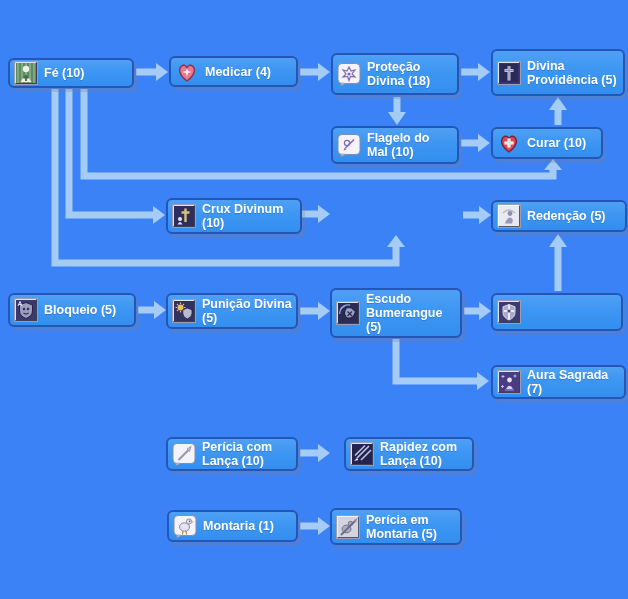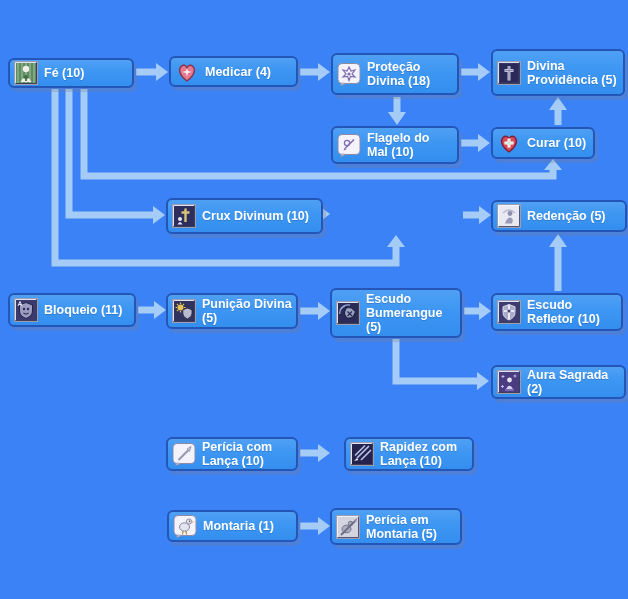--- a/index.html
+++ b/index.html
@@ -110,30 +110,30 @@
     <span class="ic"><svg viewBox="0 0 24 24" width="24" height="24">
       <rect x="1" y="1.5" width="22" height="20" rx="4" fill="#F4F3FB" stroke="#8B8BA8"></rect>
       <path d="M5,21 L3.5,23.5 L9,21.5 Z" fill="#F4F3FB" stroke="#8B8BA8" stroke-width="0.8"></path>
       <circle cx="10" cy="10" r="2.6" fill="none" stroke="#7E6BB0" stroke-width="1.2"></circle>
       <path d="M17,6.5 L8.5,15" stroke="#7E6BB0" stroke-width="1.6"></path>
       <path d="M9.5,16.5 L6.5,17.5 L7.8,14.5 Z" fill="#7E6BB0"></path>
     </svg></span>
     <span class="lb">Flagelo do Mal (10)</span>
   </div>
 
-  <div class="node" style="left:491px;top:127px;width:104px;height:32px">
+  <div class="node" style="left:491px;top:127px;width:112px;height:32px">
     <span class="ic"><svg viewBox="0 0 24 24" width="24" height="24">
       <path d="M12,21 C4.5,15.5 3,9.5 6.3,6.3 C8.8,4 11.2,5.6 12,8.2 C12.8,5.6 15.2,4 17.7,6.3 C21,9.5 19.5,15.5 12,21 Z" fill="#D9495B" stroke="#7E1E2E" stroke-width="1.4"></path>
       <path d="M12,7.5 V16.5 M7.5,12 H16.5" stroke="#FFFFFF" stroke-width="3"></path>
       <path d="M12,7.5 V16.5 M7.5,12 H16.5" stroke="#BFE0C8" stroke-width="1"></path>
     </svg></span>
     <span class="lb">Curar (10)</span>
   </div>
 
-  <div class="node" style="left:166px;top:198px;width:157px;height:36px">
+  <div class="node" style="left:166px;top:198px;width:136px;height:36px">
     <span class="ic"><svg viewBox="0 0 24 24" width="24" height="24">
       <rect x="0.5" y="0.5" width="23" height="23" fill="#2E2E5E" stroke="#9C9CB4"></rect>
       <path d="M13.5,4.5 V18 M9.5,8.5 H17.5" stroke="#D8C27A" stroke-width="2.4"></path>
       <circle cx="8" cy="15" r="2" fill="#E6E6F2"></circle>
       <path d="M5.5,20.5 Q8,15.5 10.5,20.5 Z" fill="#E6E6F2"></path>
       <path d="M1.5,22.5 V1.5 H22.5" stroke="#E2E2EE" fill="none"></path>
       <path d="M1.5,22.5 H22.5 V1.5" stroke="#3E3E55" fill="none"></path>
     </svg></span>
     <span class="lb">Crux Divinum (10)</span>
   </div>
@@ -155,21 +155,21 @@
     <span class="ic"><svg viewBox="0 0 24 24" width="24" height="24">
       <rect x="0.5" y="0.5" width="23" height="23" fill="#3A3A6C" stroke="#9C9CB4"></rect>
       <path d="M12,4.5 L18.5,7 V13 Q18.5,18 12,20.5 Q5.5,18 5.5,13 V7 Z" fill="#9C9CBE" stroke="#23234A"></path>
       <circle cx="10" cy="11" r="1.2" fill="#2A2A55"></circle>
           <circle cx="14" cy="11" r="1.2" fill="#2A2A55"></circle>
       <path d="M9.5,15 Q12,17 14.5,15" stroke="#2A2A55" fill="none" stroke-width="1.2"></path>
       <path d="M4,8 L6,3.5 L8,8 M4.9,6.5 H7.1" stroke="#E8E8F4" fill="none" stroke-width="1"></path>
       <path d="M1.5,22.5 V1.5 H22.5" stroke="#E2E2EE" fill="none"></path>
       <path d="M1.5,22.5 H22.5 V1.5" stroke="#3E3E55" fill="none"></path>
     </svg></span>
-    <span class="lb">Bloqueio (11)</span>
+    <span class="lb">Bloqueio (5)</span>
   </div>
 
   <div class="node" style="left:166px;top:293px;width:132px;height:36px">
     <span class="ic"><svg viewBox="0 0 24 24" width="24" height="24">
       <rect x="0.5" y="0.5" width="23" height="23" fill="#32325E" stroke="#9C9CB4"></rect>
       <circle cx="8.5" cy="8.5" r="3" fill="#E8C552"></circle>
       <path d="M8.5,3.5 V5 M8.5,12 V13.5 M3.5,8.5 H5 M12,8.5 H13.5 M5,5 L6,6 M11,11 L12,12 M12,5 L11,6 M6,11 L5,12" stroke="#E8C552" stroke-width="1.2"></path>
       <path d="M15.3,9 L20,10.8 V14.5 Q20,18 15.3,20 Q10.8,18 10.8,14.5 V10.8 Z" fill="#B9B9CF" stroke="#20203F" stroke-width="0.8"></path>
       <path d="M1.5,22.5 V1.5 H22.5" stroke="#E2E2EE" fill="none"></path>
       <path d="M1.5,22.5 H22.5 V1.5" stroke="#3E3E55" fill="none"></path>
@@ -193,34 +193,33 @@
 
   <div class="node" style="left:491px;top:293px;width:132px;height:38px">
     <span class="ic"><svg viewBox="0 0 24 24" width="24" height="24">
       <rect x="0.5" y="0.5" width="23" height="23" fill="#3C3C72" stroke="#9C9CB4"></rect>
       <path d="M12,4.5 L18,6.8 V12.5 Q18,17.5 12,20 Q6,17.5 6,12.5 V6.8 Z" fill="#ABABC8" stroke="#D8D8EA"></path>
       <path d="M12,5 V19.5 M7,11 H17" stroke="#E8E8F4" stroke-width="2"></path>
       <circle cx="12" cy="11" r="1.6" fill="#44447A"></circle>
       <path d="M1.5,22.5 V1.5 H22.5" stroke="#E2E2EE" fill="none"></path>
       <path d="M1.5,22.5 H22.5 V1.5" stroke="#3E3E55" fill="none"></path>
     </svg></span>
-    <span class="lb">Escudo Refletor (10)</span>
   </div>
 
   <div class="node" style="left:491px;top:365px;width:135px;height:34px">
     <span class="ic"><svg viewBox="0 0 24 24" width="24" height="24">
       <rect x="0.5" y="0.5" width="23" height="23" fill="#4A3C80" stroke="#9C9CB4"></rect>
       <path d="M6,5 V8 M4.5,6.5 H7.5 M18,4.5 V7.5 M16.5,6 H19.5 M5.5,15 V18 M4,16.5 H7" stroke="#C9B9E8" stroke-width="1"></path>
       <circle cx="12.5" cy="10" r="2.4" fill="#E9E4F4"></circle>
       <path d="M8.5,20 Q12.5,11.5 16.5,20 Z" fill="#D8CEF0"></path>
       <rect x="8" y="19" width="9" height="2" fill="#7A68B0"></rect>
       <path d="M1.5,22.5 V1.5 H22.5" stroke="#E2E2EE" fill="none"></path>
       <path d="M1.5,22.5 H22.5 V1.5" stroke="#3E3E55" fill="none"></path>
     </svg></span>
-    <span class="lb">Aura Sagrada (2)</span>
+    <span class="lb">Aura Sagrada (7)</span>
   </div>
 
   <div class="node" style="left:166px;top:437px;width:132px;height:34px">
     <span class="ic"><svg viewBox="0 0 24 24" width="24" height="24">
       <rect x="1" y="1.5" width="22" height="20" rx="4" fill="#F4F3FB" stroke="#8B8BA8"></rect>
       <path d="M5,21 L3.5,23.5 L9,21.5 Z" fill="#F4F3FB" stroke="#8B8BA8" stroke-width="0.8"></path>
       <path d="M6.5,18 L16,8.5" stroke="#9898B5" stroke-width="2.2"></path>
       <path d="M15,7 L19,4.5 L17.5,9.5 Z" fill="#C8C8DD" stroke="#8888A5" stroke-width="0.8"></path>
     </svg></span>
     <span class="lb">Perícia com Lança (10)</span>

